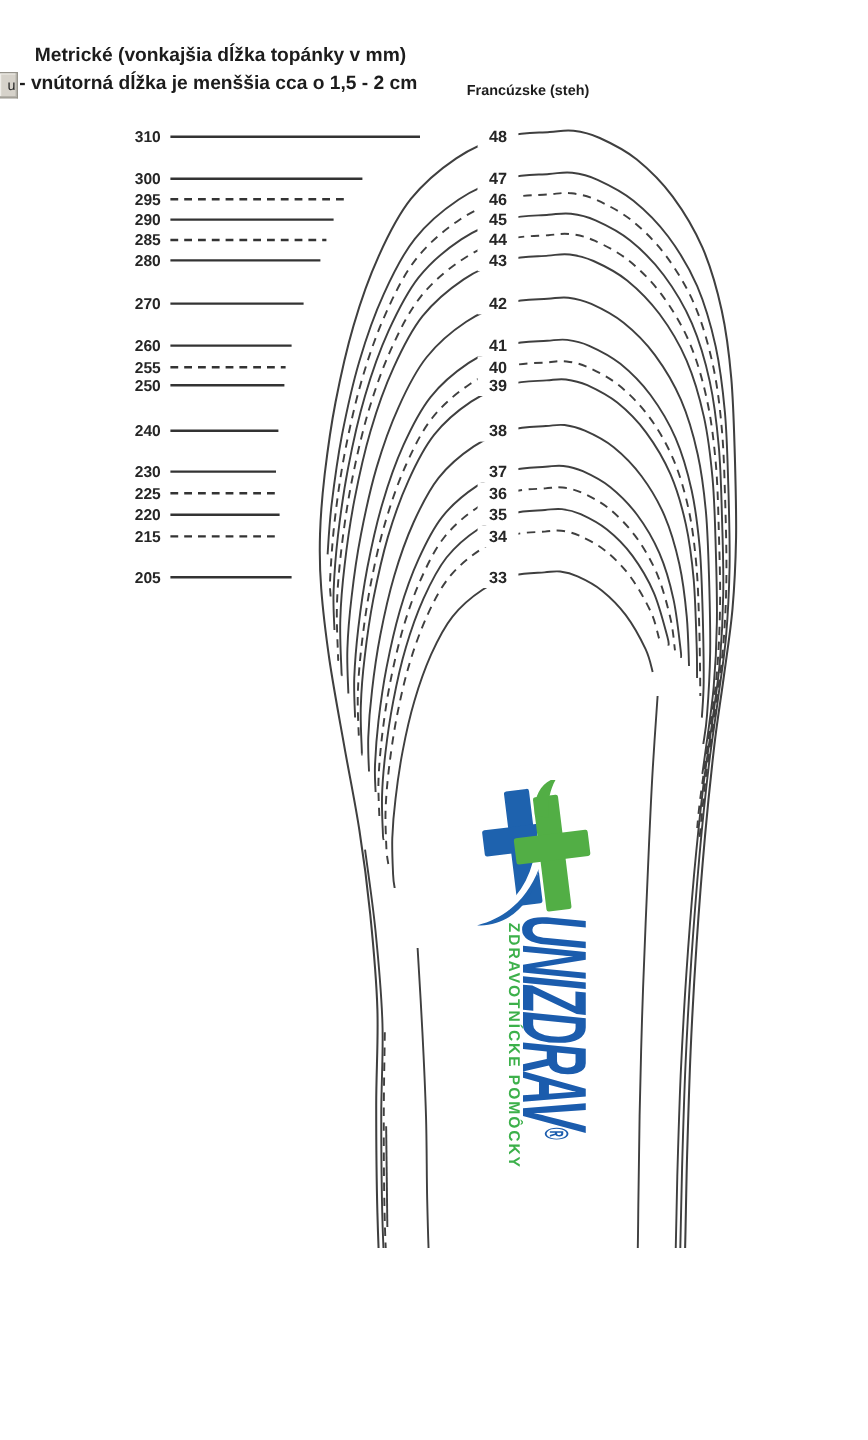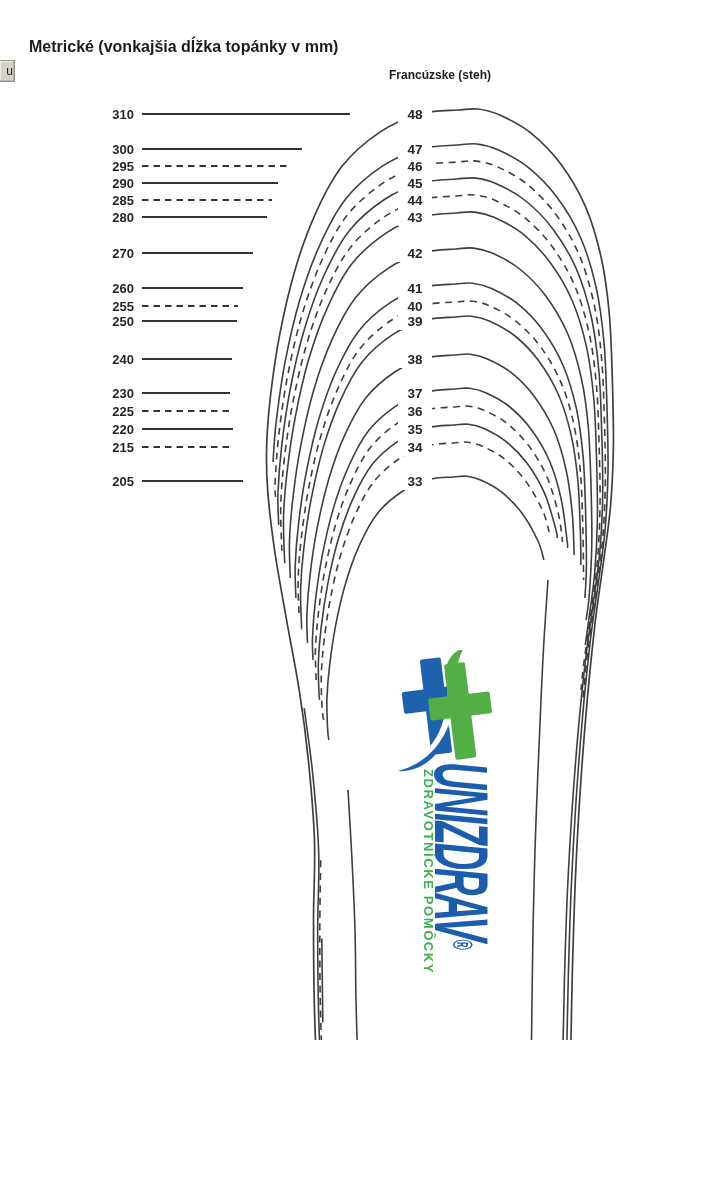--- a/index.html
+++ b/index.html
@@ -25,20 +25,21 @@
   .tagline{position:absolute;left:435px;top:769px;transform-origin:0 0;
            transform:rotate(90deg);font-weight:bold;font-size:13px;letter-spacing:1.6px;
            white-space:nowrap;line-height:1;}
 </style>
 </head>
 <body>
 
 <div class="stage">
 
   <div class="hdr hdr1">Metrické (vonkajšia dĺžka topánky v mm)</div>
+  <div class="hdr hdr2">- vnútorná dĺžka je menššia cca o 1,5 - 2 cm</div>
   <div class="hdr hdr3">Francúzske (steh)</div>
   <div class="edge-btn">
     <span>u</span>
   </div>
 
   <svg id="diagram" width="723" height="1200" viewBox="0 0 723 1200">
       <path d="M348.0,790.0C348.7,801.7 350.8,836.7 352.0,860.0C353.2,883.3 354.3,906.7 355.0,930.0C355.7,953.3 355.5,978.3 356.0,1000.0C356.5,1021.7 357.0,1043.0 358.0,1060.0C359.0,1077.0 359.5,1088.7 362.0,1102.0C364.5,1115.3 367.7,1129.5 373.0,1140.0C378.3,1150.5 385.2,1158.8 394.0,1165.0C402.8,1171.2 414.7,1175.2 426.0,1177.0C437.3,1178.8 450.0,1178.3 462.0,1176.0C474.0,1173.7 488.5,1169.0 498.0,1163.0C507.5,1157.0 514.0,1149.2 519.0,1140.0C524.0,1130.8 526.0,1121.3 528.0,1108.0C530.0,1094.7 530.3,1078.0 531.0,1060.0C531.7,1042.0 531.7,1021.7 532.0,1000.0C532.3,978.3 532.5,955.0 533.0,930.0C533.5,905.0 534.2,876.7 535.0,850.0C535.8,823.3 537.0,795.0 538.0,770.0C539.0,745.0 540.0,721.7 541.0,700.0C542.0,678.3 542.8,660.0 544.0,640.0C545.2,620.0 547.3,590.0 548.0,580.0" fill="none" stroke="#3f3f3f" stroke-width="1.6"></path>
       <path d="M318.5,1100.4C317.1,1077.1 315.3,1040.6 314.5,1010.7C313.7,980.8 313.5,949.2 313.5,921.0C313.5,892.8 315.3,867.9 314.5,841.3C313.7,814.7 311.0,786.5 308.5,761.6C306.0,736.7 303.2,715.4 299.5,691.9C295.9,668.3 290.7,643.7 286.6,620.1C282.4,596.5 277.8,572.0 274.6,550.4C271.5,528.8 269.0,508.2 267.7,490.6C266.3,473.0 266.2,460.7 266.7,444.8C267.2,428.8 268.5,413.2 270.6,395.0C272.8,376.7 275.6,355.8 279.6,335.2C283.6,314.6 288.6,291.7 294.6,271.4C300.5,251.1 307.5,231.2 315.5,213.6C323.4,196.0 331.6,179.4 342.4,165.8C353.2,152.2 367.3,140.6 380.2,131.9C393.2,123.3 407.1,117.6 420.1,114.0C433.0,110.3 448.3,110.8 458.0,110.0C467.6,109.2 470.9,108.2 477.9,109.0C484.9,109.8 491.0,111.0 499.8,115.0C508.6,119.0 520.6,124.8 530.7,132.9C540.8,141.1 551.4,151.5 560.6,163.8C569.7,176.1 578.7,190.9 585.5,206.6C592.3,222.4 597.4,240.4 601.4,258.5C605.4,276.6 607.6,294.8 609.4,315.2C611.2,335.7 611.7,358.9 612.4,381.0C613.0,403.1 613.7,426.7 613.4,447.8C613.0,468.8 612.1,488.4 610.4,507.5C608.7,526.6 605.9,543.6 603.4,562.3C600.9,581.1 598.1,597.7 595.4,620.1C592.8,642.5 590.0,669.1 587.5,696.8C585.0,724.6 582.5,756.6 580.5,786.5C578.5,816.4 576.8,846.3 575.5,876.2C574.2,906.1 573.4,936.0 572.5,965.8C571.7,995.7 571.2,1037.3 570.5,1055.5C569.9,1073.8 570.0,1066.3 568.5,1075.4C567.1,1084.6 565.1,1098.7 561.6,1110.3C558.1,1121.9 553.8,1134.9 547.6,1145.2C541.5,1155.5 534.0,1164.6 524.7,1172.1C515.4,1179.6 503.9,1185.9 491.8,1190.0C479.7,1194.2 465.6,1195.8 452.0,1197.0C438.4,1198.2 424.1,1198.0 410.1,1197.0C396.2,1196.0 380.2,1194.5 368.3,1191.0C356.3,1187.5 346.0,1182.9 338.4,1176.1C330.8,1169.3 325.8,1162.8 322.5,1150.2C319.1,1137.5 319.8,1123.6 318.5,1100.4Z" fill="none" stroke="#3f3f3f" stroke-width="1.7"></path>
       <path d="M273.0,462.0C273.5,455.1 274.3,437.3 276.3,420.8C278.3,404.3 281.1,382.8 284.9,362.9C288.8,343.0 293.6,320.8 299.4,301.2C305.2,281.6 311.9,262.3 319.7,245.3C327.4,228.2 335.2,212.2 345.7,199.0C356.1,185.8 369.8,174.6 382.3,166.2C394.9,157.9 408.4,152.4 420.9,148.9C433.4,145.3 448.2,145.8 457.5,145.0C466.9,144.2 470.1,143.2 476.8,144.0C483.6,144.8 489.5,146.0 498.0,149.8C506.5,153.7 518.1,159.3 527.9,167.2C537.7,175.1 548.0,185.2 556.8,197.1C565.7,209.0 574.4,223.3 581.0,238.5C587.5,253.8 592.5,271.2 596.4,288.7C600.2,306.2 602.3,323.9 604.1,343.6C605.9,363.4 606.3,385.9 607.0,407.3C607.6,428.6 608.3,451.5 608.0,471.9C607.6,492.3 606.7,511.2 605.1,529.7C603.5,548.2 600.7,564.6 598.3,582.8C595.9,600.9 593.2,617.0 590.6,638.7C588.0,660.4 585.3,686.1 582.9,712.9C580.5,739.8 578.1,770.8 576.1,799.7C574.2,828.6 572.6,857.6 571.3,886.5C570.0,915.4 569.2,944.3 568.4,973.3C567.6,1002.2 567.1,1042.4 566.5,1060.0C565.8,1077.7 566.0,1070.5 564.6,1079.3C563.1,1088.2 560.4,1103.8 557.8,1113.1C555.2,1122.4 550.5,1131.3 549.0,1135.0" fill="none" stroke="#3f3f3f" stroke-width="1.6"></path>
       <path d="M322.5,1103.4C321.9,1089.0 319.5,1045.6 318.7,1016.7C317.9,987.7 317.7,957.2 317.7,929.9C317.7,902.6 319.5,878.5 318.7,852.7C317.9,827.0 315.3,799.7 312.9,775.6C310.5,751.5 305.7,719.4 304.2,708.1" fill="none" stroke="#3f3f3f" stroke-width="1.6"></path>

